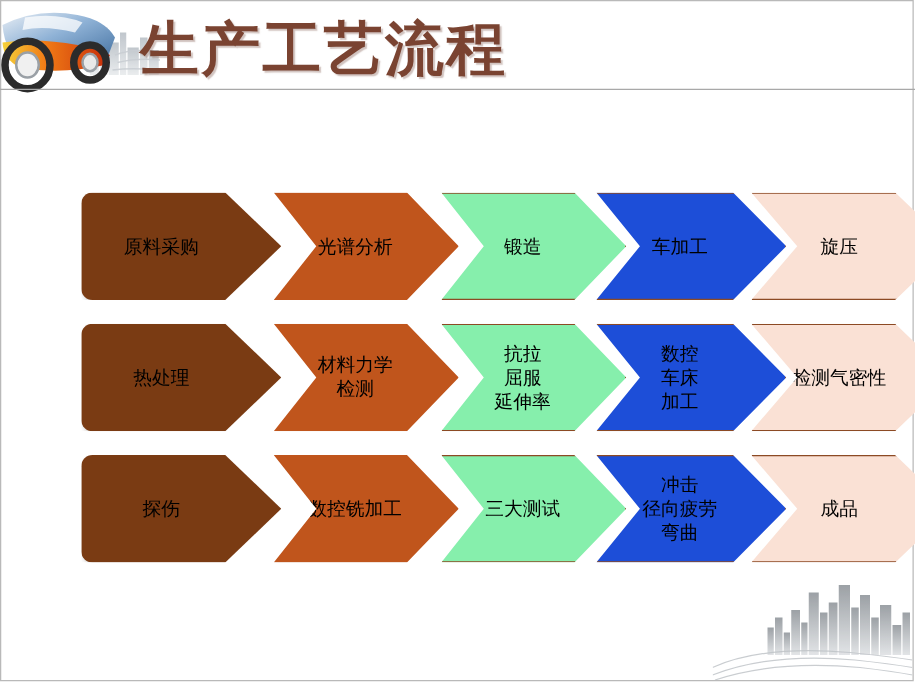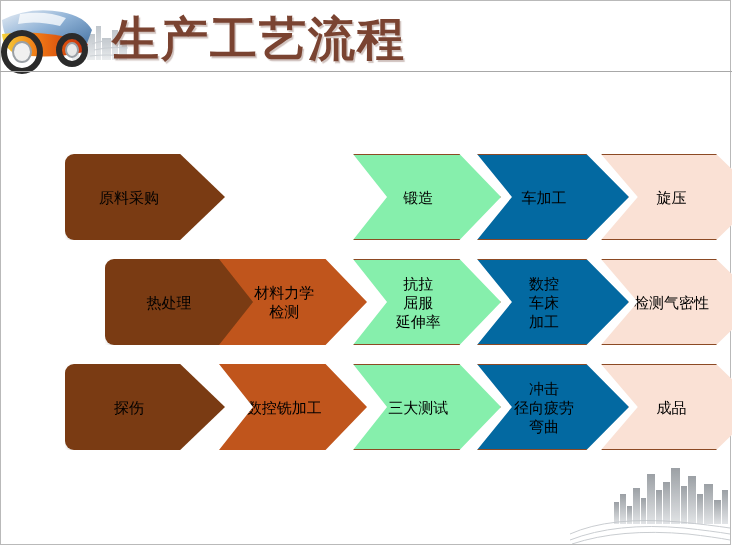--- a/index.html
+++ b/index.html
@@ -113,21 +113,21 @@
     position: relative;
     left: -6%;
     padding: 0 2px;
   }
   .chev.first .label { left: -10%; }
 
   
   .c1 { background: #7a3b13; }
   .c2 { background: #c0551c; }
   .c3 { background: #86efac; }
-  .c4 { background: #0369a1; }
+  .c4 { background: #1d4ed8; }
   .c5 { background: #fae1d5; }
   
   .chev.outlined::before {
     content: "";
     position: absolute;
     left: 0; top: 0; right: 0; bottom: 0;
     border: 1.5px solid #8c4a24;
     box-sizing: border-box;
   }
   .chev.outlined.mid::before {
@@ -196,33 +196,36 @@
     <div id="title">生产工艺流程</div>
     <div id="header-rule"></div>
   </div>
 
   <div id="flow">
 
     <div class="flow-row">
       <div class="chev first c1" style="left:0px;width:160px;">
         <span class="label">原料采购</span>
       </div>
+      <div class="chev mid c2" style="left:154px;width:148px;">
+        <span class="label">光谱分析</span>
+      </div>
       <div class="chev mid c3 outlined" style="left:288px;width:148px;">
         <span class="label">锻造</span>
       </div>
       <div class="chev mid c4 outlined" style="left:412px;width:152px;">
         <span class="label">车加工</span>
       </div>
       <div class="chev mid c5 outlined" style="left:536px;width:160px;">
         <span class="label">旋压</span>
       </div>
     </div>
 
     <div class="flow-row">
-      <div class="chev first c1" style="left:0px;width:160px;margin-left:40px;">
+      <div class="chev first c1" style="left:0px;width:160px;">
         <span class="label">热处理</span>
       </div>
       <div class="chev mid c2" style="left:154px;width:148px;">
         <span class="label">材料力学
 检测</span>
       </div>
       <div class="chev mid c3 outlined" style="left:288px;width:148px;">
         <span class="label">抗拉
 屈服
 延伸率</span>

